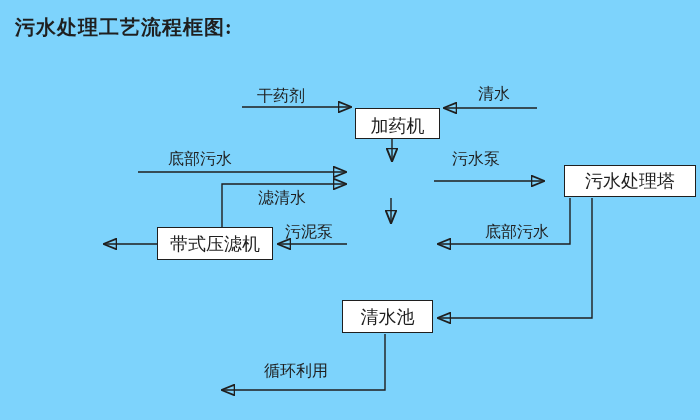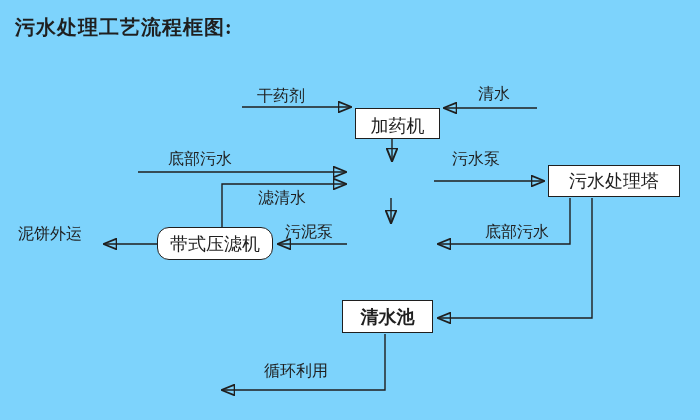--- a/index.html
+++ b/index.html
@@ -80,44 +80,43 @@
     <path d="M157,244 L104,244" marker-end="url(#ah)"></path>
     <path d="M592,198 L592,318 L438,318" marker-end="url(#ah)"></path>
     <path d="M385,334 L385,390 L222,390" marker-end="url(#ah)"></path>
   </svg>
 
   <div class="node" style="left:355px; top:108px; width:85px; height:31px;align-items:flex-end;">
     <span>加药机</span>
   </div>
 
 
-  <div class="node" style="left:548px; top:165px; width:132px; height:32px;">
+  <div class="node" style="left:564px; top:165px; width:132px; height:32px;">
     <span>污水处理塔</span>
   </div>
 
 
-  <div class="node" style="left:157px; top:227px; width:116px; height:33px;border-radius:12px;">
+  <div class="node" style="left:157px; top:227px; width:116px; height:33px;">
     <span>带式压滤机</span>
   </div>
 
-  <div class="node" style="left:342px; top:300px; width:91px; height:33px;font-weight:bold;">
+  <div class="node" style="left:342px; top:300px; width:91px; height:33px;">
     <span>清水池</span>
   </div>
 
   <div class="flow-label" style="left:257px; top:88px;">干药剂</div>
 
   <div class="flow-label" style="left:478px; top:86px;">清水</div>
 
   <div class="flow-label" style="left:168px; top:151px;">底部污水</div>
 
   <div class="flow-label" style="left:452px; top:151px;">污水泵</div>
 
   <div class="flow-label" style="left:258px; top:190px;">滤清水</div>
 
   <div class="flow-label" style="left:285px; top:224px;">污泥泵</div>
 
   <div class="flow-label" style="left:472px; top:224px;margin-left:13px;">底部污水</div>
 
-  <div class="flow-label" style="left:18px; top:226px;">泥饼外运</div>
 
   <div class="flow-label" style="left:264px; top:363px;">循环利用</div>
 
 </div>
 
 </body></html>

